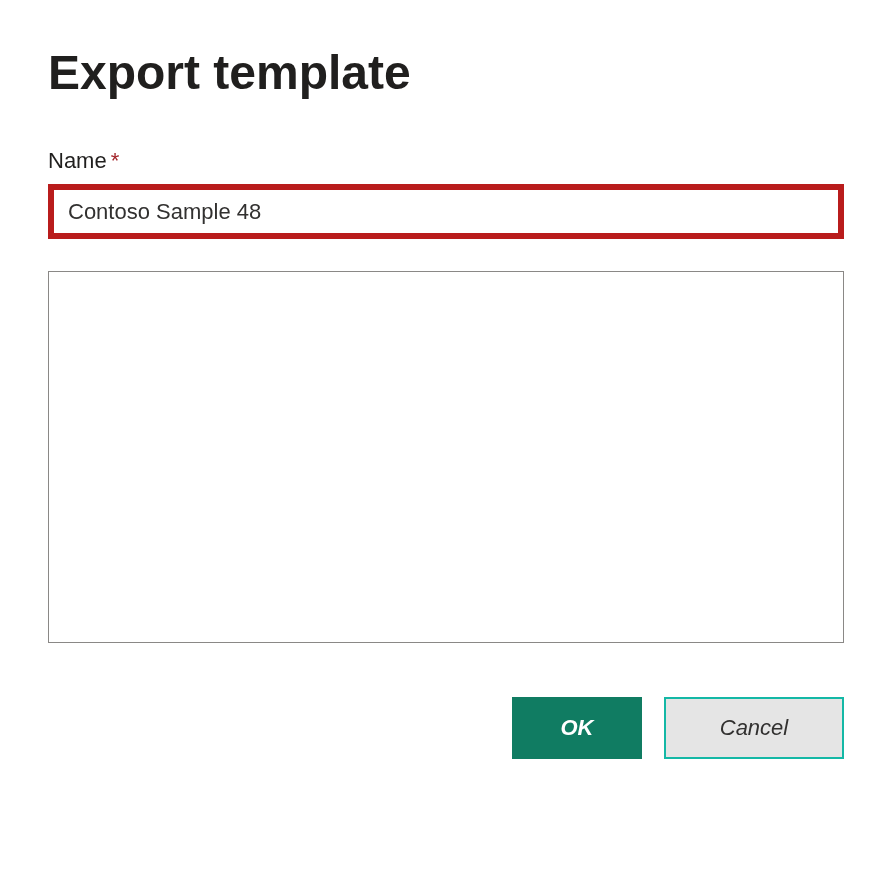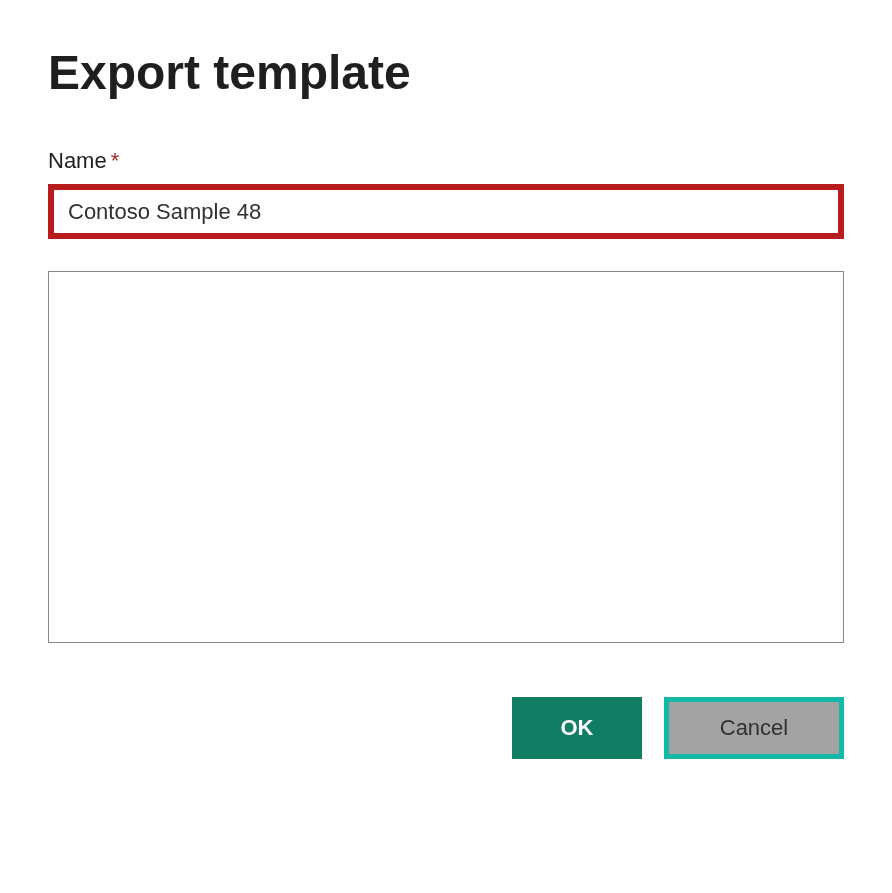--- a/index.html
+++ b/index.html
@@ -68,30 +68,31 @@
       height: 62px;
       padding: 0 24px;
       font-size: 22px;
       font-family: inherit;
       font-weight: 600;
       cursor: pointer;
       border: 1px solid transparent;
       display: inline-flex;
       align-items: center;
       justify-content: center;
+      font-style: italic;
     }
     .btn-primary {
       background: #107c62;
       color: #ffffff;
       border-color: #107c62;
     }
     .btn-secondary {
-      background: #a3a3a3;
+      background: #e5e5e5;
       color: #323130;
-      border: 5px solid #14b8a6;
+      border: 2px solid #14b8a6;
       font-weight: 400;
       min-width: 180px;
     }
   </style>
 </head>
 <body>
 
 <h1 class="dialog-title">Export template</h1>
 
 <div class="form-group">

